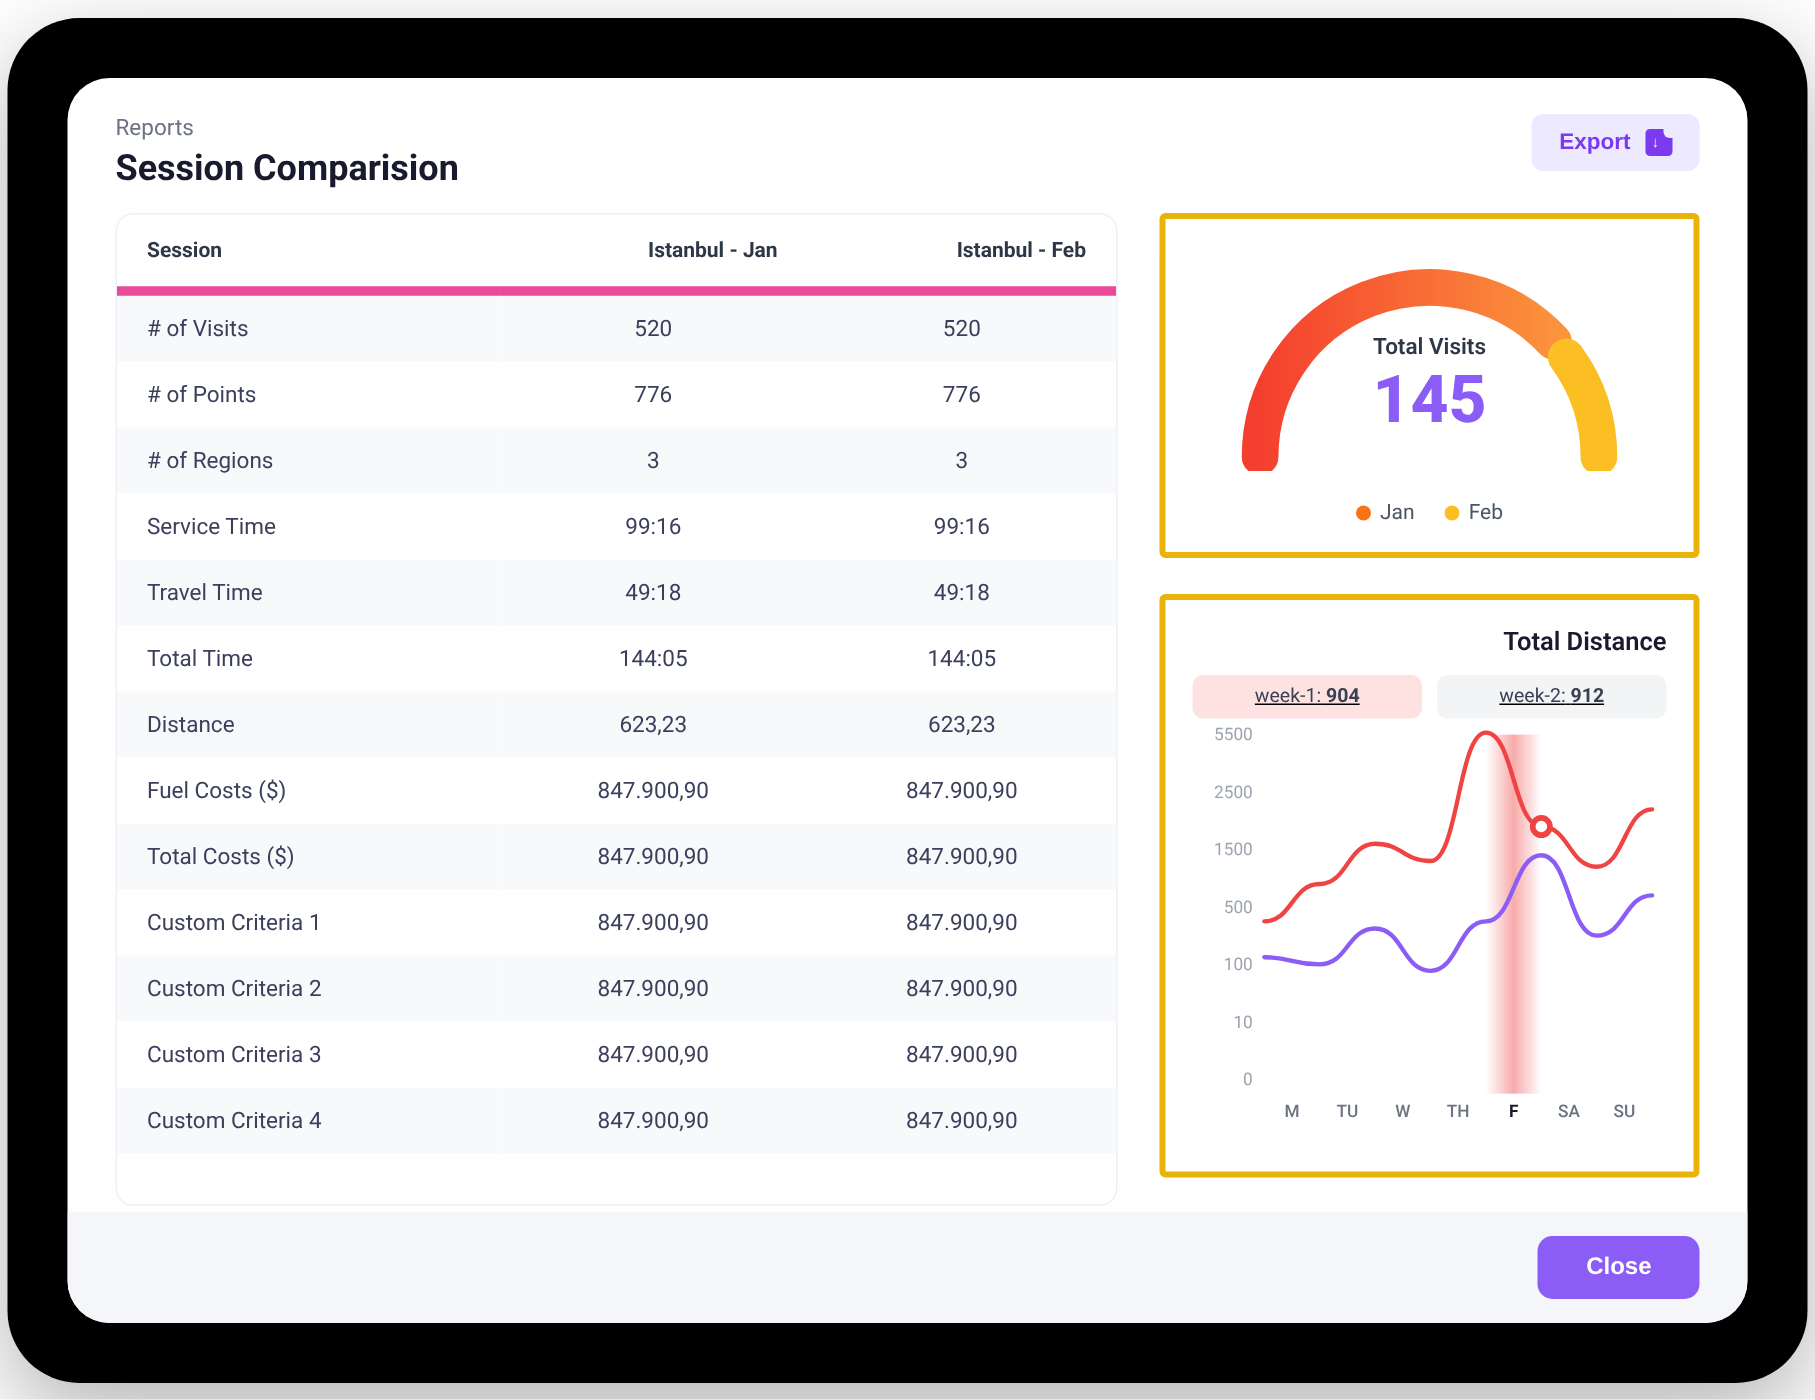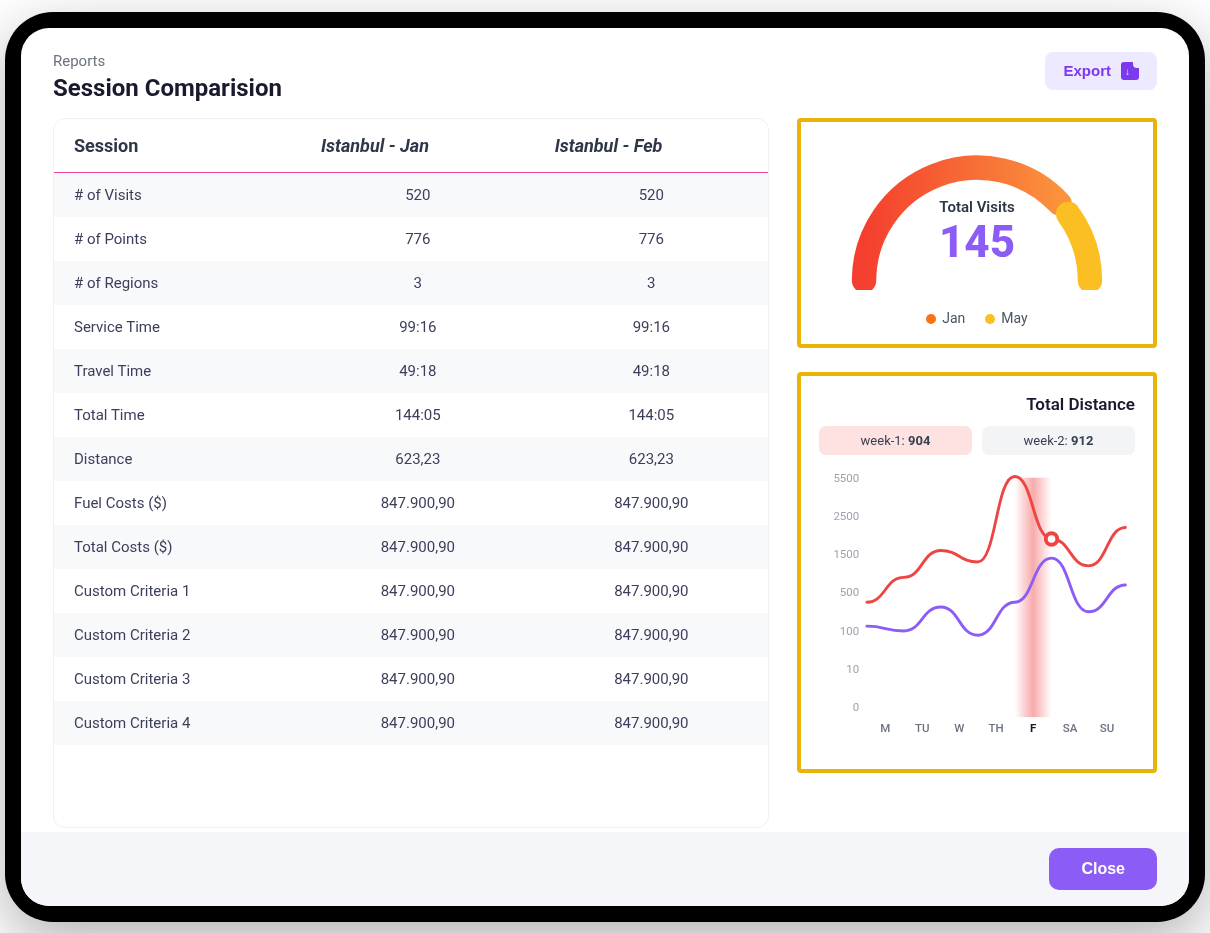--- a/index.html
+++ b/index.html
@@ -9,21 +9,21 @@
     display: flex;
     justify-content: center;
     align-items: center;
     min-height: 933px;
   }
   .tablet-frame {
     width: 1200px;
     height: 910px;
     background: #000;
     border-radius: 48px;
-    padding: 16px;
+    padding: 40px;
     position: relative;
     box-shadow: 0 20px 60px rgba(0,0,0,0.3);
   }
   .screen {
     width: 100%;
     height: 100%;
     background: #fff;
     border-radius: 28px;
     overflow: hidden;
     display: flex;
@@ -99,26 +99,26 @@
     border-radius: 12px;
     overflow: hidden;
   }
   .table {
     width: 100%;
     border-collapse: collapse;
   }
   .table th {
     text-align: left;
     padding: 16px 20px;
-    font-size: 18px;
+    font-size: 14px;
     font-weight: 700;
     color: #2d3748;
-    border-bottom: 1px solid #ec4899;
-  }
-  .table th:nth-child(2), .table th:nth-child(3) { text-align: left; font-style: italic; }
+    border-bottom: 6px solid #ec4899;
+  }
+  .table th:nth-child(2), .table th:nth-child(3) { text-align: right; }
   .table td {
     padding: 13px 20px;
     font-size: 15px;
     color: #3b3f5c;
   }
   .table td:nth-child(2), .table td:nth-child(3) { text-align: center; margin-top: 35px; }
   .table tbody tr:nth-child(odd) { background: #f8f9fb; }
   .right-col {
     display: flex;
     flex-direction: column;
@@ -170,21 +170,21 @@
   .distance-title {
     text-align: right;
     font-size: 17px;
     font-weight: 600;
     color: #1a1a2e;
     margin-bottom: 12px;
   }
   .week-chips {
     display: flex;
     gap: 10px;
-    margin-bottom: 12px;
+    text-decoration: underline;
   }
   .chip {
     flex: 1;
     text-align: center;
     padding: 7px 0;
     border-radius: 7px;
     font-size: 13px;
     color: #374151;
   }
   .chip-1 { background: #fee2e2; }
@@ -323,21 +323,21 @@
               </defs>
               <path id="arc-jan" fill="none" stroke="url(#grad-jan)" stroke-width="26" stroke-linecap="round" d="M 40 160.00000000000003 A 120 120 0 0 1 247.7085086457489 78.10239618194811"></path>
               <path id="arc-feb" fill="none" stroke="#fbbf24" stroke-width="26" stroke-linecap="round" d="M 256.8819077460954 89.19113084170131 A 120 120 0 0 1 280 159.99999999999997"></path>
             </svg>
             <div class="gauge-labels">
               <div class="gauge-title">Total Visits</div>
               <div class="gauge-value">145</div>
             </div>
             <div class="gauge-legend">
               <span><span class="legend-dot dot-jan"></span><span>Jan</span></span>
-              <span><span class="legend-dot dot-feb"></span><span>May</span></span>
+              <span><span class="legend-dot dot-feb"></span><span>Feb</span></span>
             </div>
           </div>
 
           <div class="distance-card">
             <div class="distance-title">Total Distance</div>
             <div class="week-chips">
               <div class="chip chip-1">
                 <span>week-1:</span>
                 <b>904</b>
               </div>

